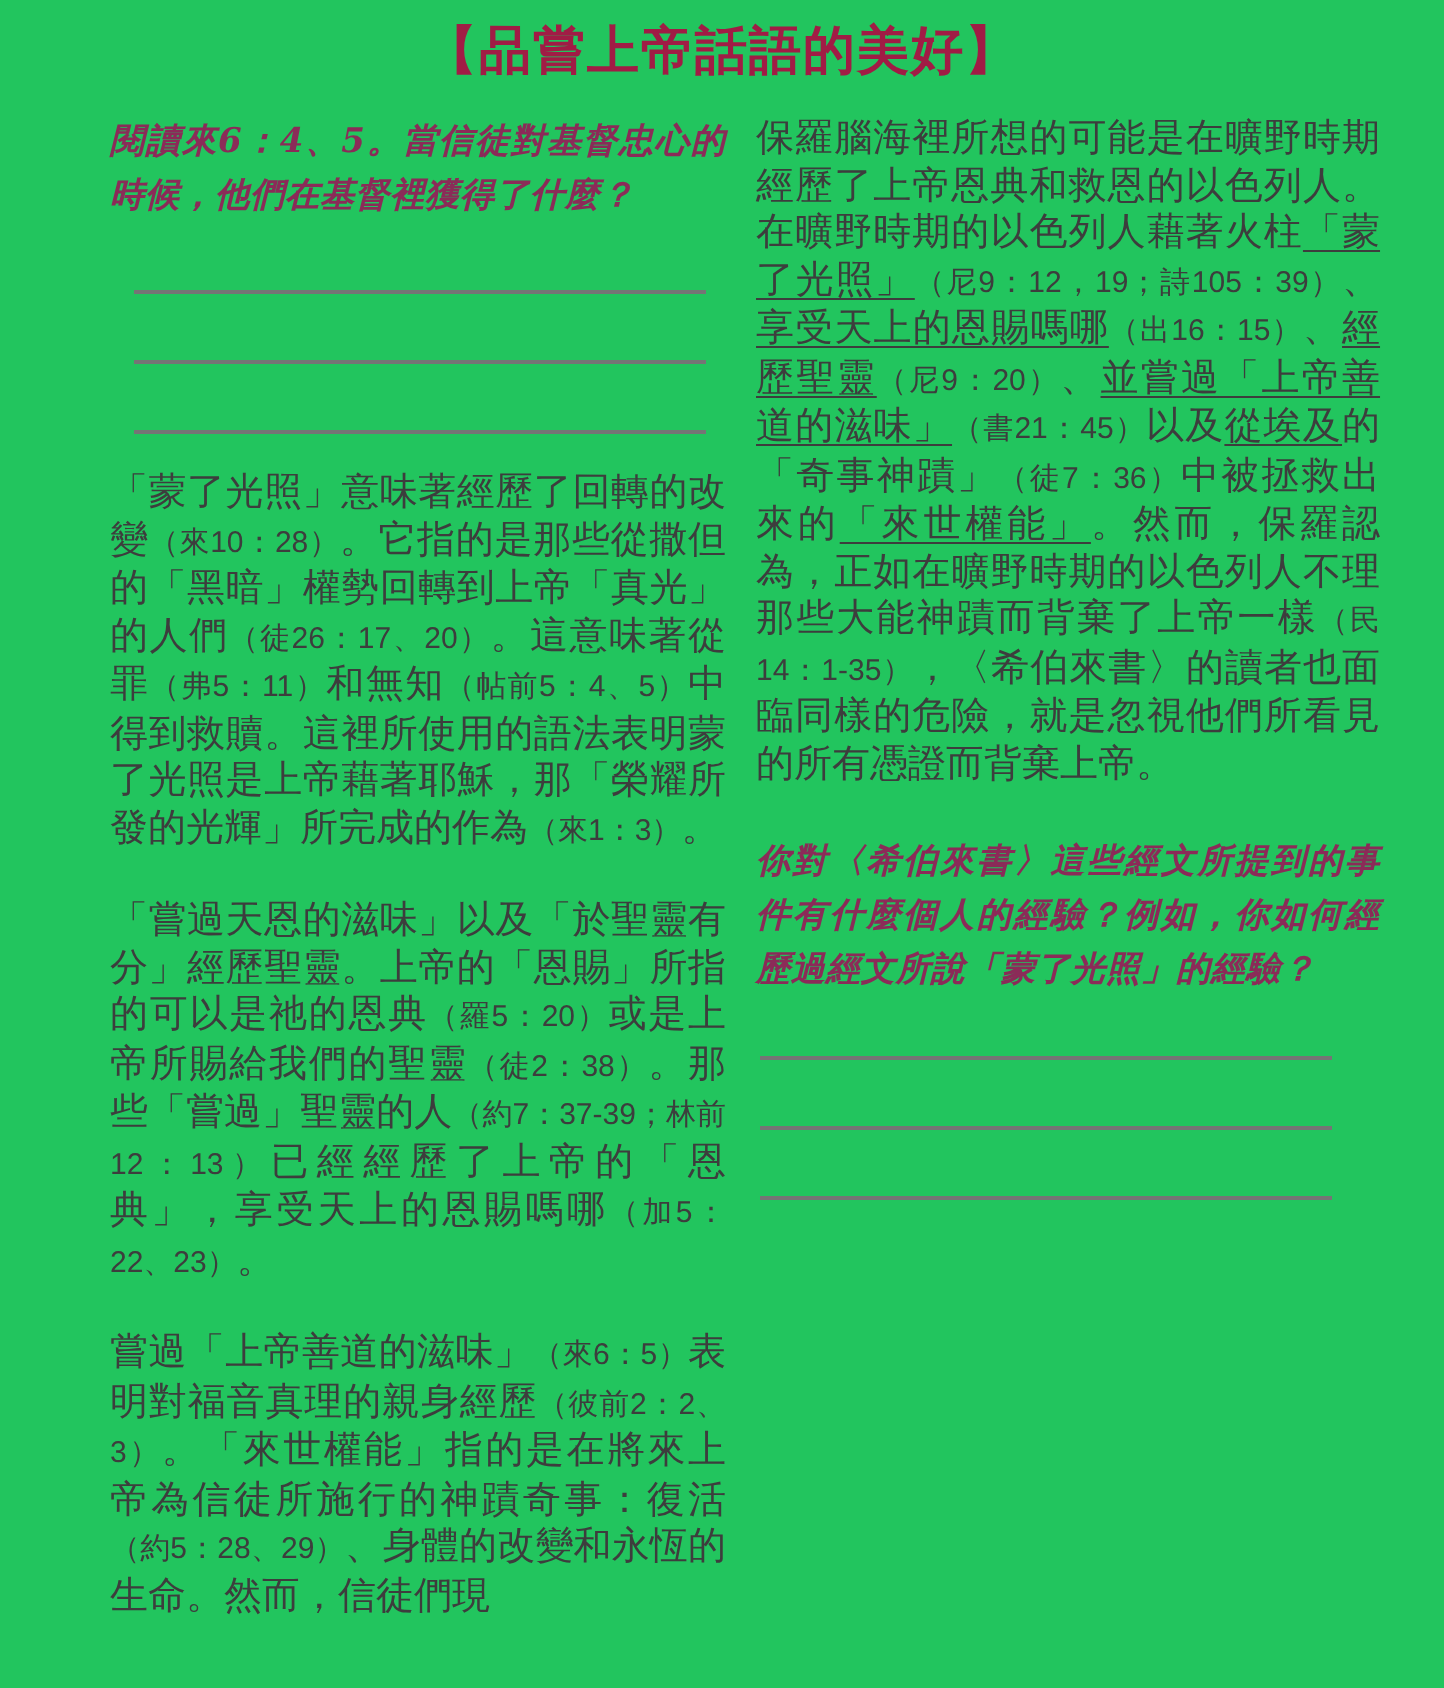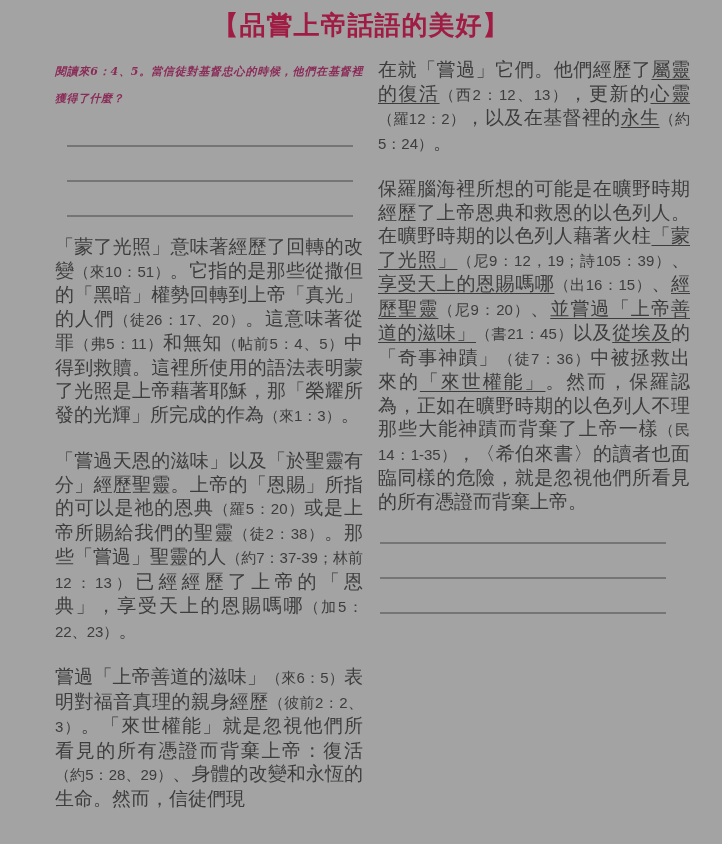--- a/index.html
+++ b/index.html
@@ -4,21 +4,21 @@
 <style>
   html, body {
     margin: 0;
     padding: 0;
     background: #ffffff;
   }
   .page {
     position: relative;
     width: 722px;
     height: 844px;
-    background: #a3a3a3;
+    background: #22c55e;
     overflow: hidden;
     font-family: "Liberation Sans", sans-serif;
   }
   .page-title {
     margin: 0;
     padding-top: 8px;
     text-align: center;
     font-size: 26px;
     font-weight: bold;
     letter-spacing: 1px;
@@ -34,21 +34,21 @@
   .col {
     box-sizing: border-box;
   }
   .col-left  { width: 308px; }
   .col-right { width: 312px; }
 
   .question {
     font-family: "DejaVu Serif", serif;
     font-style: italic;
     font-weight: bold;
-    font-size: 11px;
+    font-size: 17px;
     line-height: 27px;
     color: #8b2b58;
     text-align: justify;
     letter-spacing: 0.5px;
   }
   .answer-lines { margin-left: 12px; width: 286px; }
   .answer-line {
     height: 0;
     border-top: 2px solid #757575;
     margin-top: 33px;
@@ -85,31 +85,31 @@
   <div class="columns">
 
     <div class="col col-left">
       <div class="question">閱讀來6：4、5。當信徒對基督忠心的時候，他們在基督裡獲得了什麼？</div>
       <div class="answer-lines">
           <div class="answer-line"></div>
           <div class="answer-line"></div>
           <div class="answer-line"></div>
         </div>
       <div class="para-group">
-        <p class="body-para"><span>「蒙了光照」意味著經歷了回轉的改變</span><span class="cite">（來10：51）</span><span>。它指的是那些從撒但的「黑暗」權勢回轉到上帝「真光」的人們</span><span class="cite">（徒26：17、20）</span><span>。這意味著從罪</span><span class="cite">（弗5：11）</span><span>和無知</span><span class="cite">（帖前5：4、5）</span><span>中得到救贖。這裡所使用的語法表明蒙了光照是上帝藉著耶穌，那「榮耀所發的光輝」所完成的作為</span><span class="cite">（來1：3）</span><span>。</span></p>
+        <p class="body-para"><span>「蒙了光照」意味著經歷了回轉的改變</span><span class="cite">（來10：28）</span><span>。它指的是那些從撒但的「黑暗」權勢回轉到上帝「真光」的人們</span><span class="cite">（徒26：17、20）</span><span>。這意味著從罪</span><span class="cite">（弗5：11）</span><span>和無知</span><span class="cite">（帖前5：4、5）</span><span>中得到救贖。這裡所使用的語法表明蒙了光照是上帝藉著耶穌，那「榮耀所發的光輝」所完成的作為</span><span class="cite">（來1：3）</span><span>。</span></p>
         <p class="body-para"><span>「嘗過天恩的滋味」以及「於聖靈有分」經歷聖靈。上帝的「恩賜」所指的可以是祂的恩典</span><span class="cite">（羅5：20）</span><span>或是上帝所賜給我們的聖靈</span><span class="cite">（徒2：38）</span><span>。那些「嘗過」聖靈的人</span><span class="cite">（約7：37-39；林前12：13）</span><span>已經經歷了上帝的「恩典」，享受天上的恩賜嗎哪</span><span class="cite">（加5：22、23）</span><span>。</span></p>
-        <p class="body-para"><span>嘗過「上帝善道的滋味」</span><span class="cite">（來6：5）</span><span>表明對福音真理的親身經歷</span><span class="cite">（彼前2：2、3）</span><span>。「來世權能」就是忽視他們所看見的所有憑證而背棄上帝：復活</span><span class="cite">（約5：28、29）</span><span>、身體的改變和永恆的生命。然而，信徒們現</span></p>
+        <p class="body-para"><span>嘗過「上帝善道的滋味」</span><span class="cite">（來6：5）</span><span>表明對福音真理的親身經歷</span><span class="cite">（彼前2：2、3）</span><span>。「來世權能」指的是在將來上帝為信徒所施行的神蹟奇事：復活</span><span class="cite">（約5：28、29）</span><span>、身體的改變和永恆的生命。然而，信徒們現</span></p>
       </div>
     </div>
 
     <div class="col col-right">
       <div class="para-group para-group-right">
-        <p class="body-para"><span>在就「嘗過」它們。他們經歷了</span><span class="u">屬靈的復活</span><span class="cite">（西2：12、13）</span><span>，更新的</span><span class="u">心靈</span><span class="cite">（羅12：2）</span><span>，以及在基督裡的</span><span class="u">永生</span><span class="cite">（約5：24）</span><span>。</span></p>
         <p class="body-para"><span>保羅腦海裡所想的可能是在曠野時期經歷了上帝恩典和救恩的以色列人。在曠野時期的以色列人藉著火柱</span><span class="u">「蒙了光照」</span><span class="cite">（尼9：12，19；詩105：39）</span><span>、</span><span class="u">享受天上的恩賜嗎哪</span><span class="cite">（出16：15）</span><span>、</span><span class="u">經歷聖靈</span><span class="cite">（尼9：20）</span><span>、</span><span class="u">並嘗過「上帝善道的滋味」</span><span class="cite">（書21：45）</span><span>以及</span><span class="u">從埃及</span><span>的「奇事神蹟」</span><span class="cite">（徒7：36）</span><span>中被拯救出來的</span><span class="u">「來世權能」</span><span>。然而，保羅認為，正如在曠野時期的以色列人不理那些大能神蹟而背棄了上帝一樣</span><span class="cite">（民14：1-35）</span><span>，〈希伯來書〉的讀者也面臨同樣的危險，就是忽視他們所看見的所有憑證而背棄上帝。</span></p>
       </div>
+      <div class="question question-bottom">你對〈希伯來書〉這些經文所提到的事件有什麼個人的經驗？例如，你如何經歷過經文所說「蒙了光照」的經驗？</div>
       <div class="answer-lines answer-lines-right">
           <div class="answer-line"></div>
           <div class="answer-line"></div>
           <div class="answer-line"></div>
         </div>
     </div>
 
   </div>
 </div>
 

